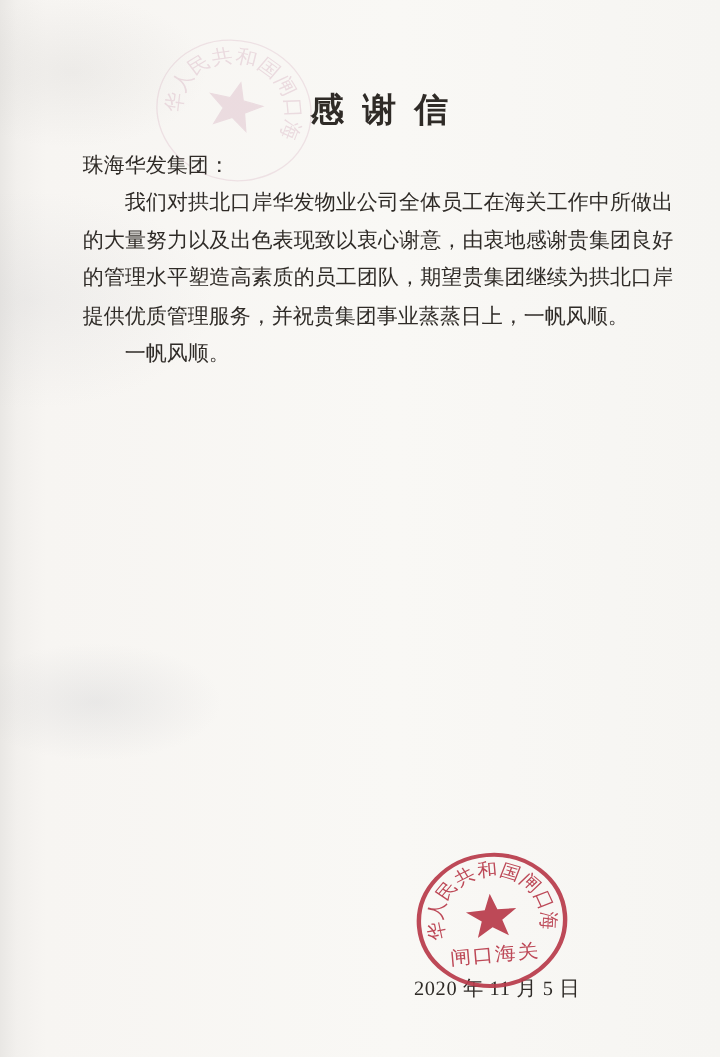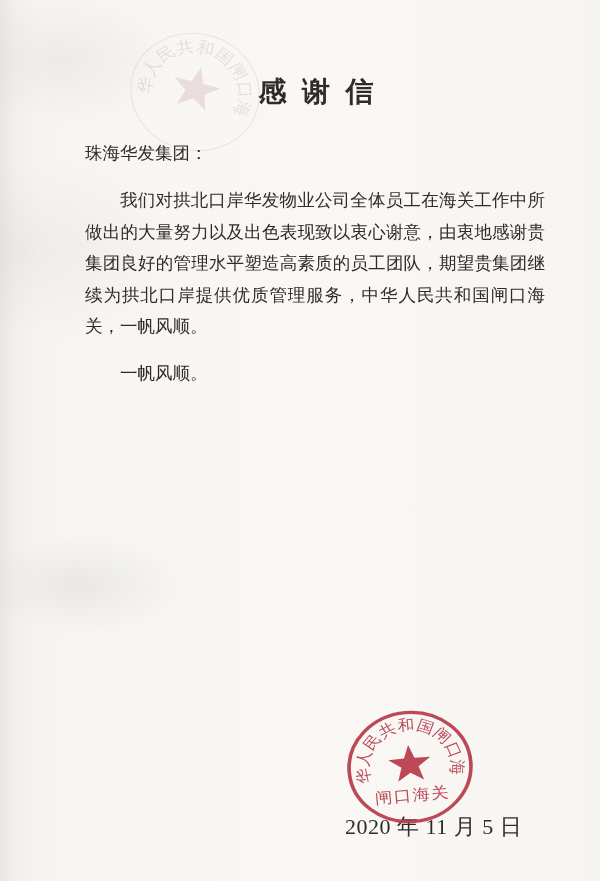--- a/index.html
+++ b/index.html
@@ -27,32 +27,32 @@
     color: var(--ink, #2f2b27);
     font-family: "DejaVu Serif", "Liberation Serif", serif;
   }
 
   .content {
     position: absolute; left: 69px; top: 122px; width: 492px;
     font-size: 17.5px; line-height: 31.4px;
     text-align: justify;
     color: var(--ink, #2f2b27);
   }
-  .content p { margin: 16px; padding: 0; }
+  .content p { margin: 0; padding: 0; }
   .salutation { text-indent: 0; }
   .para { text-indent: 2em; }
   .bold-name {
     font-weight: 700;
     font-family: "Liberation Sans", sans-serif;
     font-size: 17px;
   }
 
   .date {
     position: absolute; left: 345px; top: 812px;
-    font-size: 22px; letter-spacing: 0.5px;
+    font-size: 17px; letter-spacing: 0.5px;
     color: var(--ink, #2f2b27);
   }
 
   .seal { position: absolute; overflow: visible; }
   .seal text {
     font-family: "Liberation Serif", serif;
     fill: currentColor;
   }
   .seal .ring-text { font-size: 25px; letter-spacing: 1px; }
   .seal .center-text { font-size: 26px; letter-spacing: 2px; }
@@ -87,21 +87,21 @@
     <path id="arc-top" d="M 43.8 126.2 A 62 62 0 1 1 156.2 126.2" fill="none"></path>
     <text class="ring-text"><textPath href="#arc-top" startOffset="50%" text-anchor="middle">中华人民共和国闸口海关</textPath></text>
     <polygon points="100,63 107.9,85.1 131.4,85.8 112.8,100.2 119.4,122.7 100,109.5 80.6,122.7 87.2,100.2 68.6,85.8 92.1,85.1"></polygon>
     <text class="center-text" x="100" y="156" text-anchor="middle"></text>
   </svg>
 
   <h1 class="title">感谢信</h1>
 
   <div class="content">
     <p class="salutation">珠海华发集团：</p>
-    <p class="para">我们对拱北口岸华发物业公司全体员工在海关工作中所做出的大量努力以及出色表现致以衷心谢意，由衷地感谢贵集团良好的管理水平塑造高素质的员工团队，期望贵集团继续为拱北口岸提供优质管理服务，中华人民共和国闸口海关，一帆风顺。</p>
+    <p class="para">我们对拱北口岸华发物业公司全体员工在海关工作中所做出的大量努力以及出色表现致以衷心谢意，由衷地感谢贵集团良好的管理水平塑造高素质的员工团队，期望贵集团继续为拱北口岸提供优质管理服务，并祝贵集团事业蒸蒸日上，一帆风顺。</p>
     <p class="para">一帆风顺。</p>
   </div>
 
   <div class="date">2020 年 11 月 5 日</div>
 
   <svg class="seal seal-bottom" viewBox="0 0 200 200" preserveAspectRatio="none">
     <ellipse cx="100" cy="100" rx="91" ry="91"></ellipse>
     <path id="arc-bottom" d="M 43.8 126.2 A 62 62 0 1 1 156.2 126.2" fill="none"></path>
     <text class="ring-text"><textPath href="#arc-bottom" startOffset="50%" text-anchor="middle">中华人民共和国闸口海关</textPath></text>
     <polygon points="100,63 107.9,85.1 131.4,85.8 112.8,100.2 119.4,122.7 100,109.5 80.6,122.7 87.2,100.2 68.6,85.8 92.1,85.1"></polygon>

